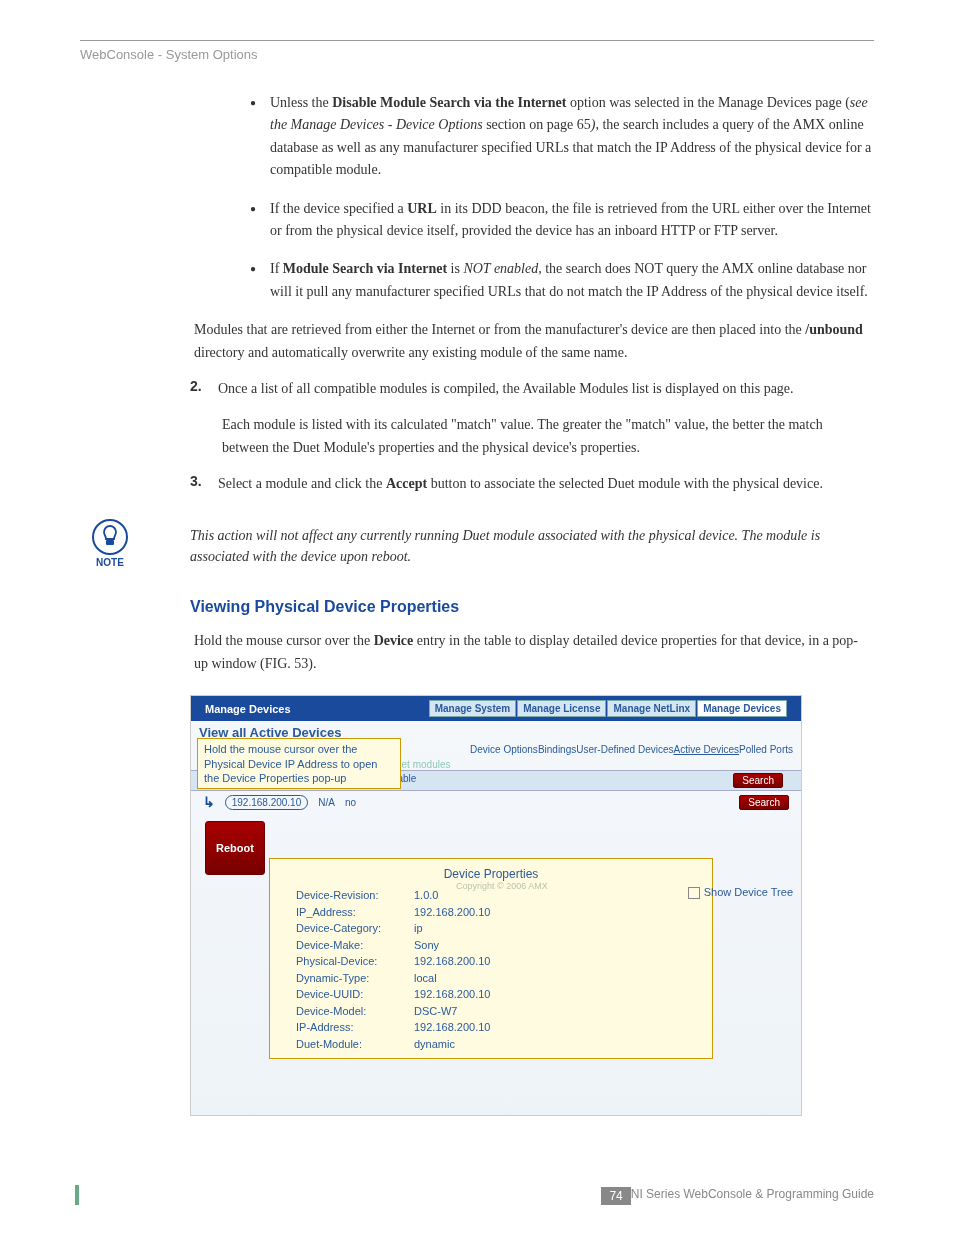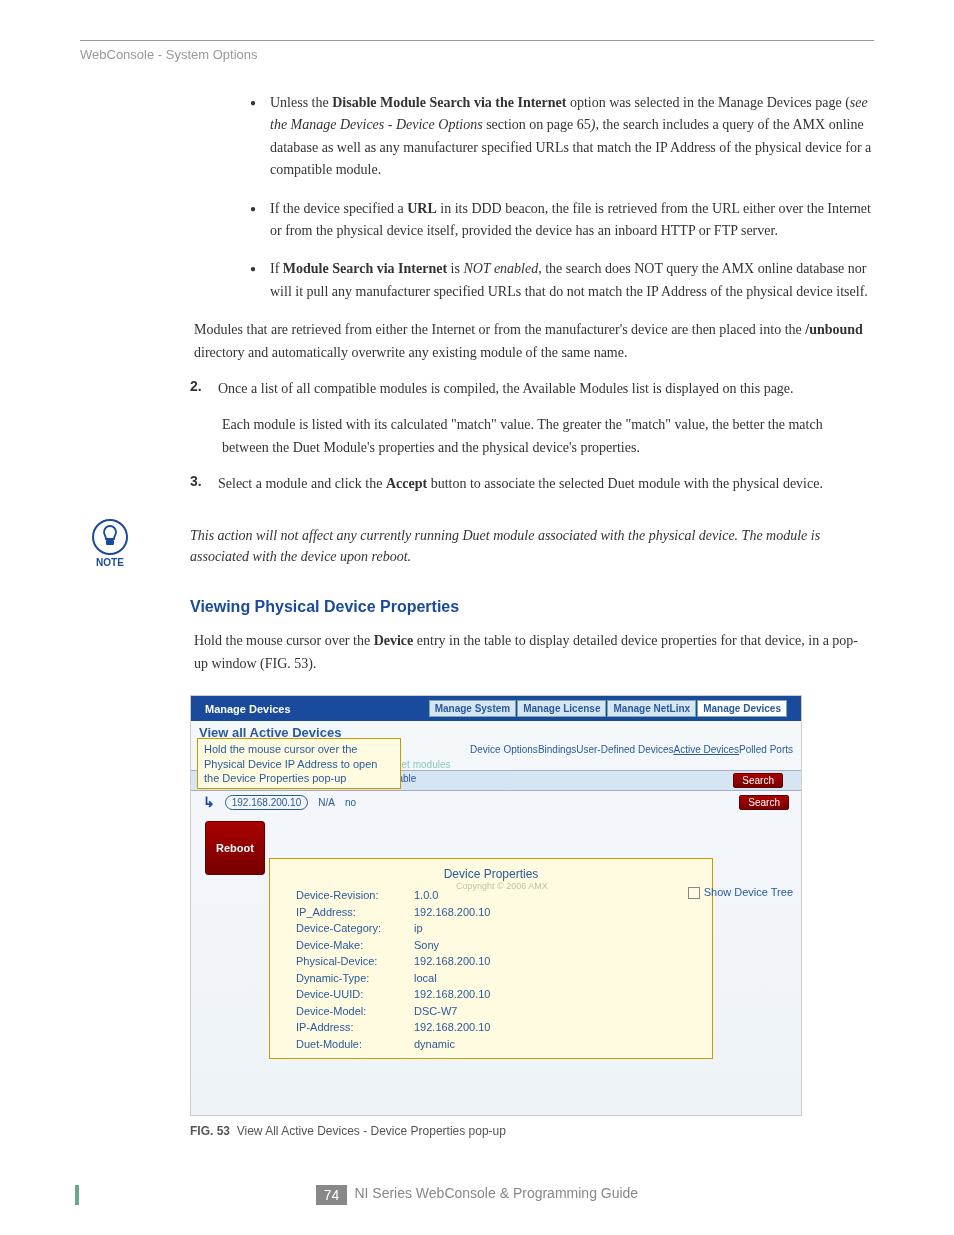--- a/index.html
+++ b/index.html
@@ -250,25 +250,24 @@
       top: 185px;
       font-size: 9px;
       color: rgba(120,140,120,0.5);
     }
     .footer {
       position: absolute;
       bottom: 30px;
       left: 80px;
       right: 80px;
       display: flex;
-      justify-content: center;
-      font-family: Arial, sans-serif;
-      font-size: 14px;
+      justify-content: flex-end;
+      font-family: Arial, sans-serif;
+      font-size: 12px;
       color: #888;
-      gap: 7px;
     }
     .footer .page-num {
       background: #888;
       color: #fff;
       padding: 2px 8px;
     }
     .left-stripe {
       position: absolute;
       left: 75px;
       bottom: 30px;
@@ -414,24 +413,20 @@
               <span class="pk">Duet-Module:</span>
               <span>dynamic</span>
             </div>
         </div>
         <div class="right-extra">
           <span class="chk"></span><span>Show Device Tree</span>
         </div>
         <div class="wm">Copyright © 2006 AMX</div>
         <div class="shot-spacer"></div>
       </div>
-      <div class="fig-caption">
-        <span class="fig-num">FIG. 53</span>
-        <span> &nbsp;</span><span>View All Active Devices - Device Properties pop-up</span>
-      </div>
     </div>
   </div>
 
   <div class="left-stripe"></div>
   <div class="footer">
     <span class="page-num">74</span>
     <span>NI Series WebConsole &amp; Programming Guide</span>
   </div>
 </div>
 

